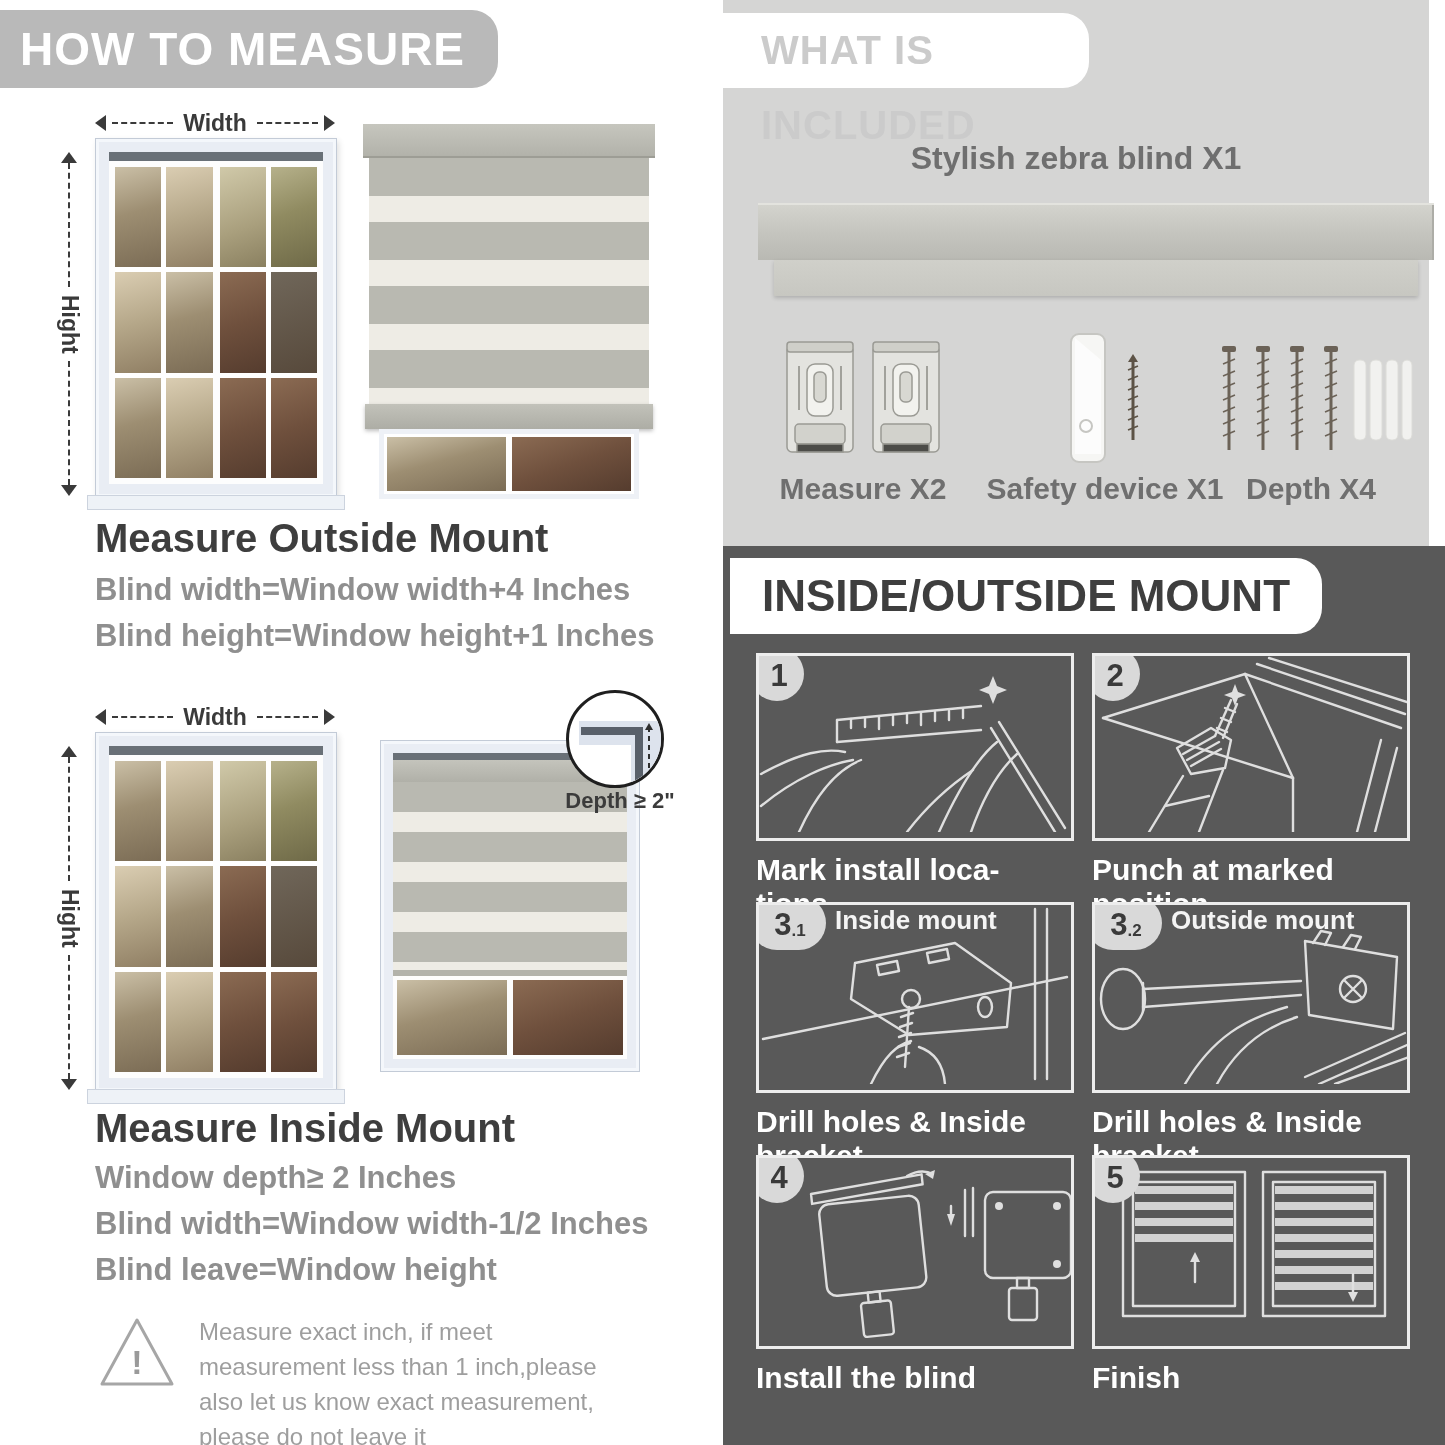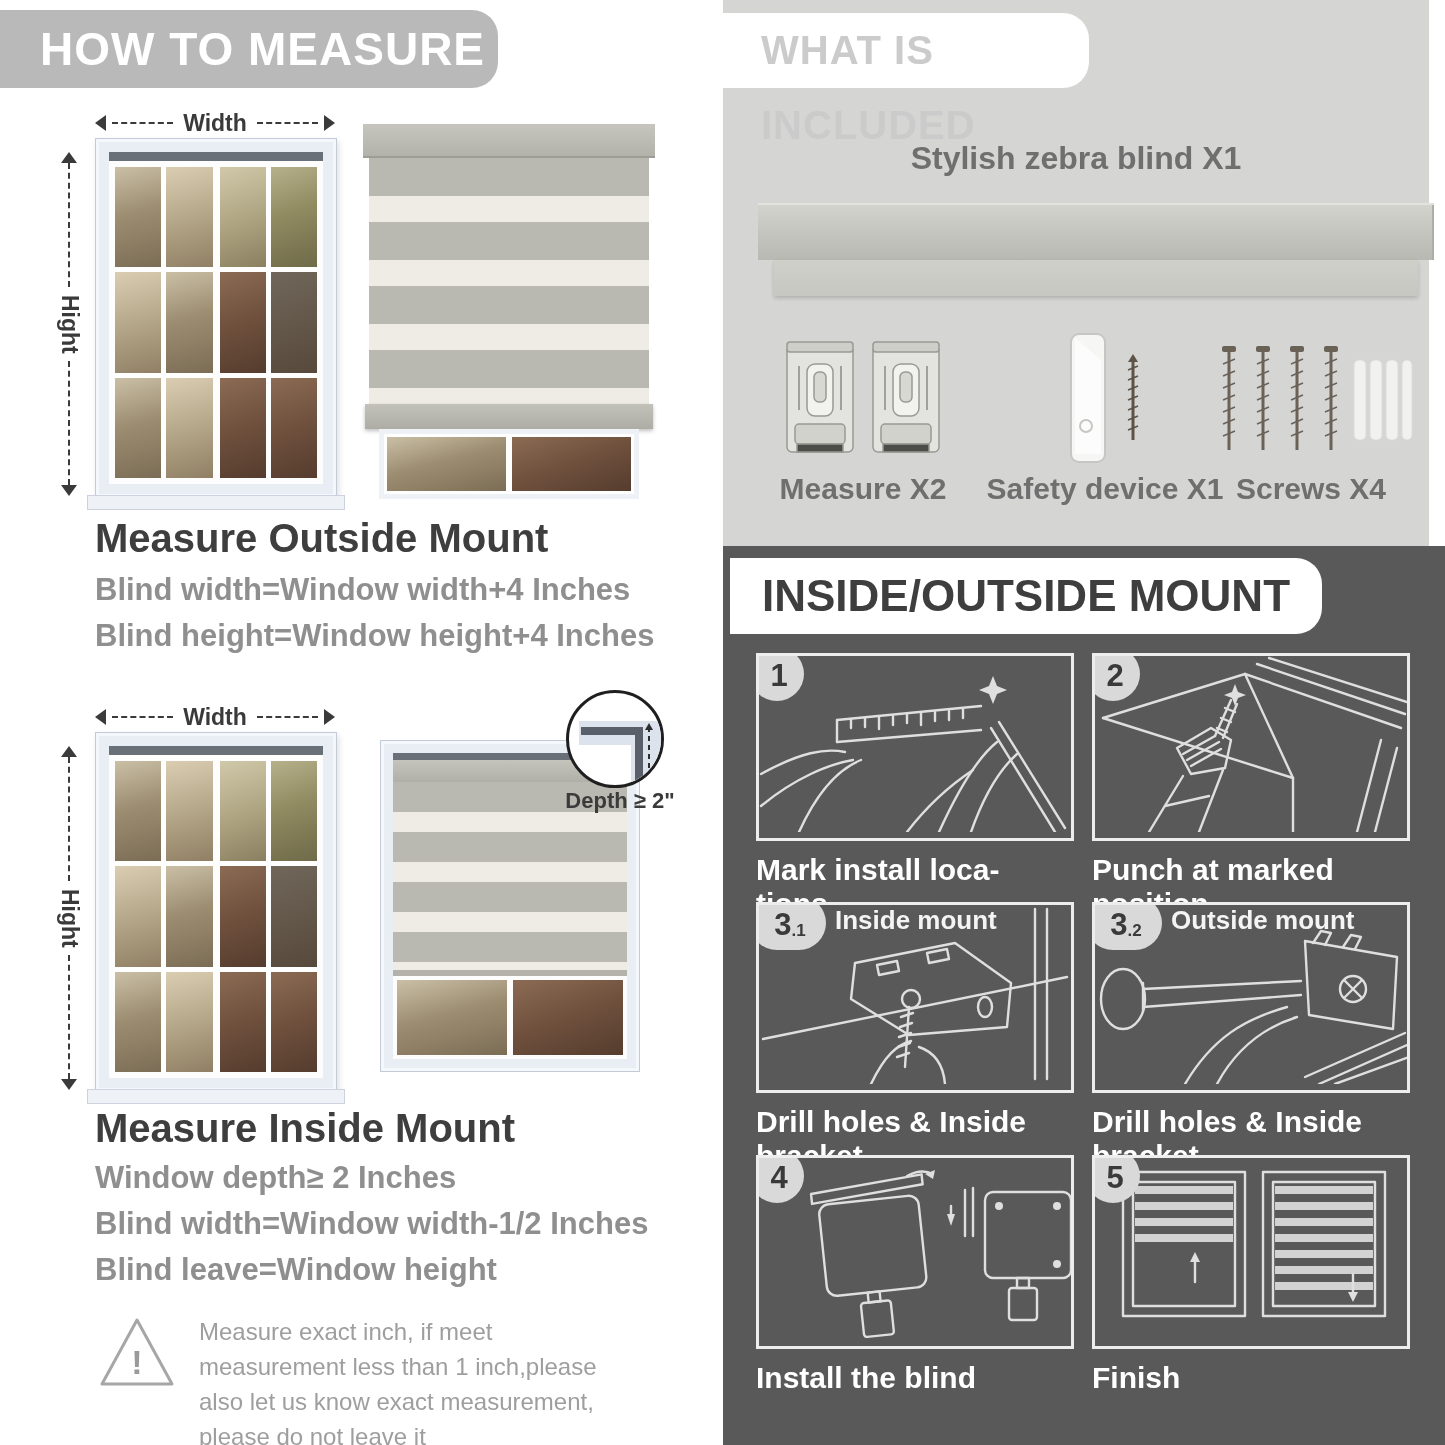--- a/index.html
+++ b/index.html
@@ -3,21 +3,21 @@
 <meta charset="utf-8">
 <style>
   html,body{margin:0;padding:0;background:#fff;}
   #page{position:relative;width:1445px;height:1445px;background:#ffffff;overflow:hidden;
         font-family:"Liberation Sans","DejaVu Sans",sans-serif;}
   .abs{position:absolute;}
 
   
   #banner-htm{left:0;top:10px;width:498px;height:78px;background:#b9b9b9;
     border-radius:0 26px 26px 0;color:#fff;font-size:46px;font-weight:bold;
-    line-height:78px;padding-left:40px;letter-spacing:1px;box-sizing:border-box;}
+    line-height:78px;padding-left:20px;letter-spacing:1px;box-sizing:border-box;}
 
   
   .meas-h{display:flex;align-items:center;gap:6px;color:#3a3a3a;justify-content:space-between;}
   .meas-h .dash{flex:1;border-top:2px dashed #3a3a3a;height:0;}
   .tri-l{width:0;height:0;border:8px solid transparent;border-right:11px solid #3a3a3a;border-left:0;}
   .tri-r{width:0;height:0;border:8px solid transparent;border-left:11px solid #3a3a3a;border-right:0;}
   .meas-h .hlabel{font-size:23px;font-weight:bold;padding:0 4px;}
   .meas-v{display:flex;flex-direction:column;align-items:center;color:#3a3a3a;}
   .meas-v .vdash{flex:1;border-left:2px dashed #3a3a3a;width:0;}
   .tri-u{width:0;height:0;border:8px solid transparent;border-bottom:11px solid #3a3a3a;border-top:0;}
@@ -163,21 +163,21 @@
     <div class="shade"></div>
     <div class="brail"></div>
     <div class="peek">
       <div class="p-a"></div>
         <div class="p-d"></div>
     </div>
   </div>
 
   <div class="abs heading" style="left:95px;top:516px;">Measure Outside Mount</div>
   <div class="abs subline" style="left:95px;top:572px;">Blind width=Window width+4 Inches</div>
-  <div class="abs subline" style="left:95px;top:618px;">Blind height=Window height+4 Inches</div>
+  <div class="abs subline" style="left:95px;top:618px;">Blind height=Window height+1 Inches</div>
 
   <div class="abs meas-h" style="left:95px;top:706px;width:240px;height:22px;">
     <span class="tri-l"></span>
     <span class="dash"></span>
     <span class="hlabel">Width</span>
     <span class="dash"></span>
     <span class="tri-r"></span>
   </div>
 
   <div class="abs meas-v" style="left:56px;top:746px;width:26px;height:344px;">
@@ -354,21 +354,21 @@
         </g>
         <rect x="136" y="18" width="12" height="80" rx="5" fill="#f1f1ef" stroke="#dcdcd8"></rect>
         <rect x="152" y="18" width="12" height="80" rx="5" fill="#f1f1ef" stroke="#dcdcd8"></rect>
         <rect x="168" y="18" width="12" height="80" rx="5" fill="#f1f1ef" stroke="#dcdcd8"></rect>
         <rect x="184" y="18" width="10" height="80" rx="5" fill="#f1f1ef" stroke="#dcdcd8"></rect>
       </g>
     </svg>
 
     <div class="item-label" style="left:40px;width:200px;">Measure X2</div>
     <div class="item-label" style="left:262px;width:240px;text-align:center;">Safety device X1</div>
-    <div class="item-label" style="left:488px;width:200px;">Screws X4</div>
+    <div class="item-label" style="left:488px;width:200px;">Depth X4</div>
   </div>
 
   <div id="panel-mount" class="abs">
     <div id="banner-iom">
       <span>INSIDE/OUTSIDE MOUNT</span>
     </div>
 
     <div class="step" style="left:33px;top:107px;">
       <div class="step-box" style="height:182px;">
         <div class="badge">

